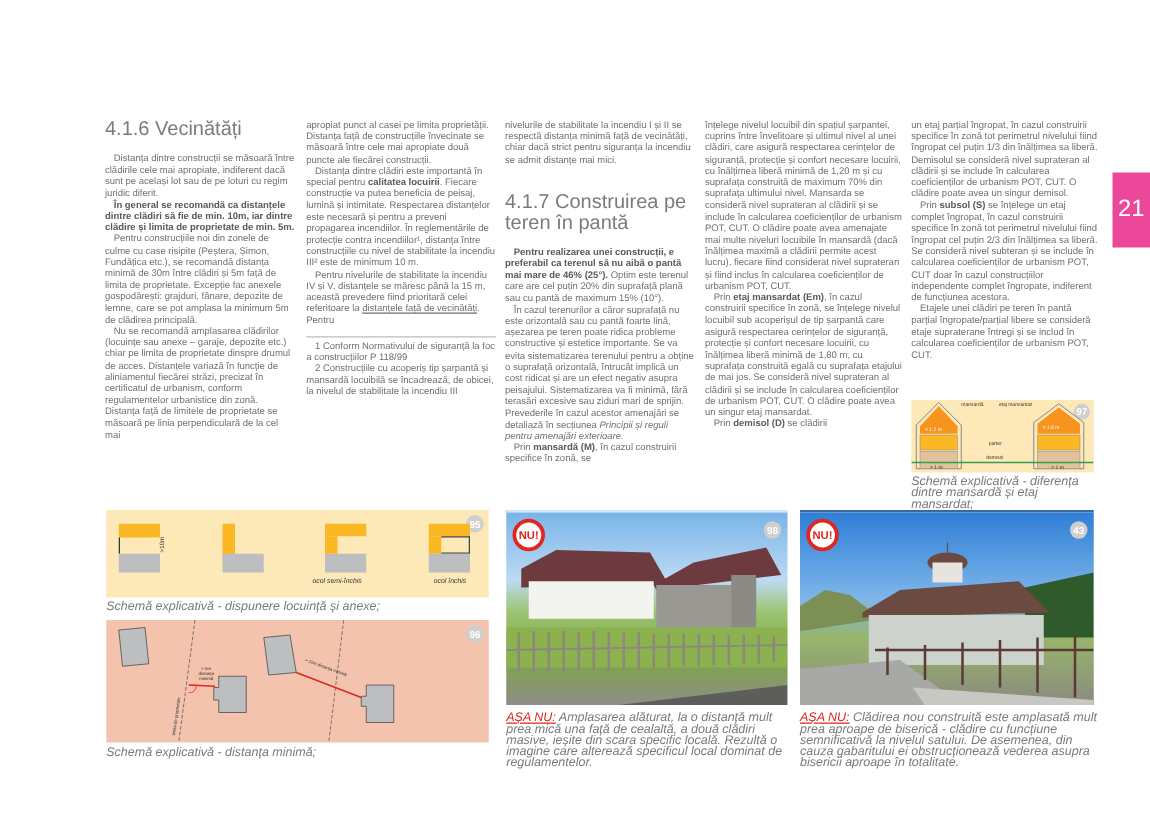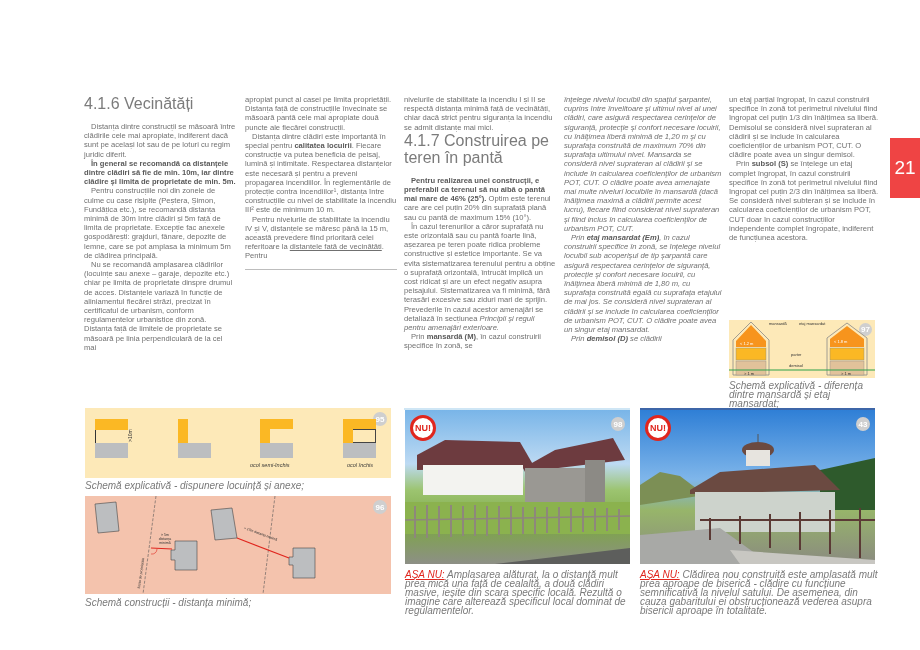--- a/index.html
+++ b/index.html
@@ -5,65 +5,68 @@
   *{box-sizing:border-box;margin:0;padding:0}
   html,body{width:920px;height:650px;background:#fff;overflow:hidden}
   body{position:relative;font-family:"Liberation Sans",sans-serif;color:#6e6e6e}
   .col{position:absolute;top:95px;font-size:7.6px;line-height:9.2px;color:#707070}
   .col p{margin:0}
   .col .ind{text-indent:7px}
   .col b{color:#5a5a5a}
   .h2{font-size:16px;line-height:17px;font-weight:normal;color:#7b7b7b;margin:0 0 10px 0}
   .col .fn{margin-top:8px;border-top:1px solid #bdbdbd;padding-top:2px}
   .u{text-decoration:underline}
-  .pagetab{position:absolute;left:890px;top:138px;width:30px;height:60px;background:#ef4444;color:#fff;font-size:19px;display:flex;align-items:center;justify-content:center}
+  .pagetab{position:absolute;left:890px;top:138px;width:30px;height:60px;background:#ec4899;color:#fff;font-size:19px;display:flex;align-items:center;justify-content:center}
   .fig{position:absolute;overflow:hidden}
   .badge{position:absolute;width:14px;height:14px;border-radius:50%;background:#cfcfcf;color:#fff;font-size:8px;font-weight:bold;display:flex;align-items:center;justify-content:center}
   .caption{position:absolute;font-size:10px;line-height:9px;font-style:italic;color:#7a7a7a}
   .cap-red{color:#e0261e;font-style:italic;text-decoration:underline}
   .nu{position:absolute;width:26px;height:26px;border-radius:50%;background:#fff;border:3px solid #e0261e;color:#e0261e;font-size:9px;font-weight:bold;display:flex;align-items:center;justify-content:center}
   .hline{position:absolute;height:2px}
 </style>
 </head>
 <body>
 
 <div class="col" style="left:84px;width:152px;">
   <div class="h2">4.1.6 Vecinătăți</div>
   <p class="ind">Distanța dintre construcții se măsoară între clădirile cele mai apropiate, indiferent dacă sunt pe același lot sau de pe loturi cu regim juridic diferit.</p>
   <p class="ind"><b>În general se recomandă ca distanțele dintre clădiri să fie de min. 10m, iar dintre clădire și limita de proprietate de min. 5m.</b></p>
   <p class="ind">Pentru construcțiile noi din zonele de culme cu case risipite (Peștera, Șimon, Fundățica etc.), se recomandă distanța minimă de 30m între clădiri și 5m față de limita de proprietate. Excepție fac anexele gospodărești: grajduri, fânare, depozite de lemne, care se pot amplasa la minimum 5m de clădirea principală.</p>
   <p class="ind">Nu se recomandă amplasarea clădirilor (locuințe sau anexe – garaje, depozite etc.) chiar pe limita de proprietate dinspre drumul de acces. Distanțele variază în funcție de aliniamentul fiecărei străzi, precizat în certificatul de urbanism, conform regulamentelor urbanistice din zonă.</p>
   <p>Distanța față de limitele de proprietate se măsoară pe linia perpendiculară de la cel mai</p>
 </div>
 
 <div class="col" style="left:245px;width:152px;">
-  <p>apropiat punct al casei pe limita proprietății. Distanța față de construcțiile învecinate se măsoară pantă cele mai apropiate două puncte ale fiecărei construcții.</p>
+  <p>apropiat punct al casei pe limita proprietății. Distanța față de construcțiile învecinate se măsoară între cele mai apropiate două puncte ale fiecărei construcții.</p>
   <p class="ind"><span>Distanța dintre clădiri este importantă în special pentru </span><b>calitatea locuirii</b><span>. Fiecare construcție va putea beneficia de peisaj, lumină și intimitate. Respectarea distanțelor este necesară și pentru a preveni propagarea incendiilor. În reglementările de protecție contra incendiilor¹, distanța între construcțiile cu nivel de stabilitate la incendiu III² este de minimum 10 m.</span></p>
   <p class="ind"><span>Pentru nivelurile de stabilitate la incendiu IV și V, distanțele se măresc până la 15 m, această prevedere fiind prioritară celei referitoare la </span><span class="u">distanțele față de vecinătăți</span><span>. Pentru</span></p>
   <div class="fn">
+    <p class="ind">1 Conform Normativului de siguranță la foc a construcțiilor P 118/99</p>
+    <p class="ind">2 Construcțiile cu acoperiș tip șarpantă și mansardă locuibilă se încadrează, de obicei, la nivelul de stabilitate la incendiu III</p>
   </div>
 </div>
 
 <div class="col" style="left:404px;width:152px;">
   <p>nivelurile de stabilitate la incendiu I și II se respectă distanța minimă față de vecinătăți, chiar dacă strict pentru siguranța la incendiu se admit distanțe mai mici.</p>
-  <div class="h2" style="margin-top:0">4.1.7 Construirea pe teren în pantă</div>
+  <div class="h2" style="margin-top:21px">4.1.7 Construirea pe teren în pantă</div>
   <p class="ind"><b>Pentru realizarea unei construcții, e preferabil ca terenul să nu aibă o pantă mai mare de 46% (25°).</b><span> Optim este terenul care are cel puțin 20% din suprafață plană sau cu pantă de maximum 15% (10°).</span></p>
   <p class="ind"><span>În cazul terenurilor a căror suprafață nu este orizontală sau cu pantă foarte lină, așezarea pe teren poate ridica probleme constructive și estetice importante. Se va evita sistematizarea terenului pentru a obține o suprafață orizontală, întrucât implică un cost ridicat și are un efect negativ asupra peisajului. Sistematizarea va fi minimă, fără terasări excesive sau ziduri mari de sprijin. Prevederile în cazul acestor amenajări se detaliază în secțiunea </span><i>Principii și reguli pentru amenajări exterioare.</i></p>
   <p class="ind"><span>Prin </span><b>mansardă (M)</b><span>, în cazul construirii specifice în zonă, se</span></p>
 </div>
 
-<div class="col" style="left:564px;width:158px;font-style:italic;">
+<div class="col" style="left:564px;width:158px;">
   <p>înțelege nivelul locuibil din spațiul șarpantei, cuprins între învelitoare și ultimul nivel al unei clădiri, care asigură respectarea cerințelor de siguranță, protecție și confort necesare locuirii, cu înălțimea liberă minimă de 1,20 m și cu suprafața construită de maximum 70% din suprafața ultimului nivel. Mansarda se consideră nivel suprateran al clădirii și se include în calcularea coeficienților de urbanism POT, CUT. O clădire poate avea amenajate mai multe niveluri locuibile în mansardă (dacă înălțimea maximă a clădirii permite acest lucru), fiecare fiind considerat nivel suprateran și fiind inclus în calcularea coeficienților de urbanism POT, CUT.</p>
   <p class="ind"><span>Prin </span><b>etaj mansardat (Em)</b><span>, în cazul construirii specifice în zonă, se înțelege nivelul locuibil sub acoperișul de tip șarpantă care asigură respectarea cerințelor de siguranță, protecție și confort necesare locuirii, cu înălțimea liberă minimă de 1,80 m, cu suprafața construită egală cu suprafața etajului de mai jos. Se consideră nivel suprateran al clădirii și se include în calcularea coeficienților de urbanism POT, CUT. O clădire poate avea un singur etaj mansardat.</span></p>
   <p class="ind"><span>Prin </span><b>demisol (D)</b><span> se clădirii</span></p>
 </div>
 
 <div class="col" style="left:729px;width:150px;">
   <p>un etaj parțial îngropat, în cazul construirii specifice în zonă tot perimetrul nivelului fiind îngropat cel puțin 1/3 din înălțimea sa liberă. Demisolul se consideră nivel suprateran al clădirii și se include în calcularea coeficienților de urbanism POT, CUT. O clădire poate avea un singur demisol.</p>
   <p class="ind"><span>Prin </span><b>subsol (S)</b><span> se înțelege un etaj complet îngropat, în cazul construirii specifice în zonă tot perimetrul nivelului fiind îngropat cel puțin 2/3 din înălțimea sa liberă. Se consideră nivel subteran și se include în calcularea coeficienților de urbanism POT, CUT doar în cazul construcțiilor independente complet îngropate, indiferent de funcțiunea acestora.</span></p>
+  <p class="ind">Etajele unei clădiri pe teren în pantă parțial îngropate/parțial libere se consideră etaje supraterane întregi și se includ în calcularea coeficienților de urbanism POT, CUT.</p>
 </div>
 
 <div class="pagetab">21</div>
 
 <div class="fig" style="left:85px;top:408px;width:306px;height:70px;background:#fde9b8;">
   <div class="badge" style="right:4px;top:4px">95</div>
 
   <div style="position:absolute;left:10px;top:11px;width:33px;height:11px;background:#fbb824"></div>
   <div style="position:absolute;left:10px;top:22px;width:1px;height:13px;background:#333"></div>
   <div style="position:absolute;left:10px;top:35px;width:33px;height:15px;background:#bcbec0"></div>
@@ -95,21 +98,21 @@
     <polygon points="90,45 112,45 112,74 90,74 90,64 86,64 86,54 90,54" fill="#bcbec0" stroke="#444" stroke-width="0.6"></polygon>
     <polygon points="208,52 230,52 230,82 208,82 208,69 204,69 204,61 208,61" fill="#bcbec0" stroke="#444" stroke-width="0.6"></polygon>
     <line x1="66" y1="52" x2="87" y2="53" stroke="#e0261e" stroke-width="1.2"></line>
     <path d="M66,58 A5,5 0 0 0 72,53" fill="none" stroke="#e0261e" stroke-width="0.6"></path>
     <line x1="152" y1="42" x2="204" y2="62" stroke="#e0261e" stroke-width="1.2"></line>
   </svg>
   <div style="position:absolute;left:70px;top:37px;font-size:3.5px;line-height:4px;color:#333;width:20px;text-align:center">&gt; 5m distanța minimă</div>
   <div style="position:absolute;left:158px;top:36px;font-size:3.5px;color:#333;transform:rotate(20deg)">&gt; 10m distanța minimă</div>
   <div style="position:absolute;left:52px;top:92px;font-size:3.5px;color:#333;transform:rotate(-82deg);transform-origin:left top">limita de proprietate</div>
 </div>
-<div class="caption" style="left:85px;top:598px">Schemă construcții - distanța minimă;</div>
+<div class="caption" style="left:85px;top:598px">Schemă explicativă - distanța minimă;</div>
 
 <div class="fig" style="left:729px;top:320px;width:146px;height:58px;background:#fde9b8;padding-left:33px;">
   <div class="badge" style="right:3px;top:3px;width:13px;height:13px">97</div>
   <svg width="146" height="58" style="position:absolute;left:0;top:0">
 
     <polygon points="4,20 22,2 40,20 40,55 4,55" fill="#fde9b8" stroke="#888" stroke-width="0.8"></polygon>
     <polygon points="7,21 22,5 37,21 37,27 7,27" fill="#f7941d"></polygon>
     <rect x="7" y="28" width="30" height="12" fill="#fbb824" stroke="#888" stroke-width="0.4"></rect>
     <rect x="7" y="41" width="30" height="14" fill="#e1c29a" stroke="#888" stroke-width="0.4"></rect>
 

